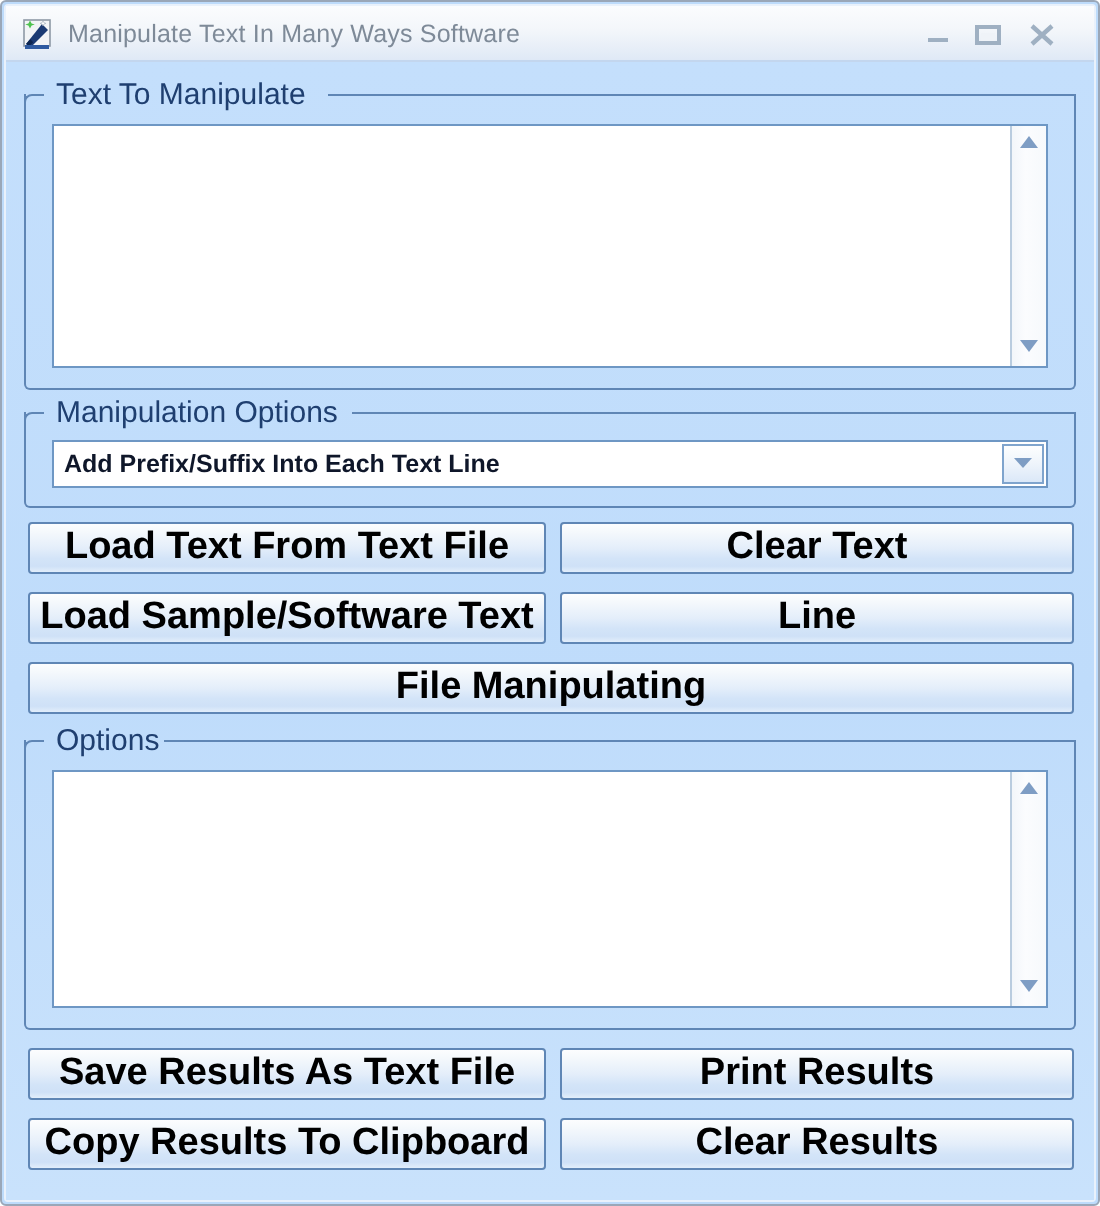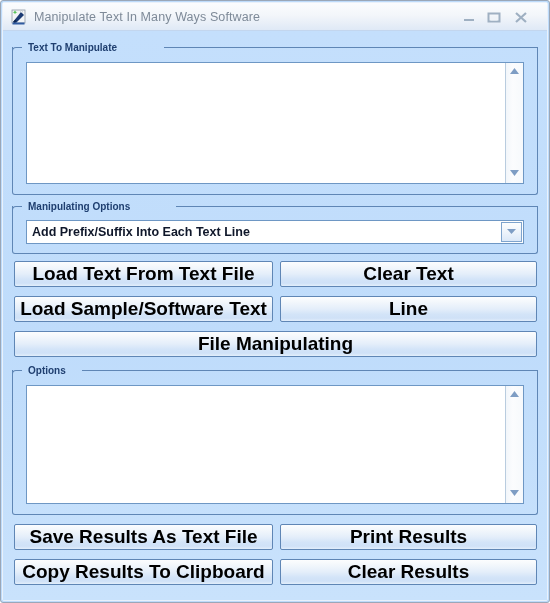--- a/index.html
+++ b/index.html
@@ -112,22 +112,22 @@
     right: 0;
     height: 1px;
     background: #5f86b5;
   }
   .gb-label {
     position: absolute;
     left: 12px; top: 0px;
     height: 15px;
     line-height: 15px;
     padding: 0 4px;
-    font-size: 10px;
-    font-weight: bold;
+    font-size: 15px;
+    font-weight: normal;
     color: #1f3f70;
     white-space: nowrap;
     background: transparent;
   }
 
   
   .textarea-wrap {
     position: absolute;
     box-sizing: border-box;
     background: #ffffff;
@@ -277,21 +277,21 @@
               </svg>
           </div>
         </div>
       </div>
     </div>
 
     <div class="groupbox" style="left:9px; top:168px; width:526px; height:55px;">
       <div class="gb-top-left-curve"></div>
       <div class="gb-top-right" style="left:164px; right:0;"></div>
       <div class="gb-frame"></div>
-      <div class="gb-label">Manipulating Options</div>
+      <div class="gb-label">Manipulation Options</div>
 
       <div class="combobox" style="left:14px; top:21px; width:498px; height:24px;">
         <div class="combo-text">Add Prefix/Suffix Into Each Text Line</div>
         <div class="combo-arrow-btn">
           <svg width="9" height="5" viewBox="0 0 9 5">
               <path d="M4.5 5 L0 0 L9 0 Z" fill="#7e9dc4"></path>
             </svg>
         </div>
       </div>
     </div>

